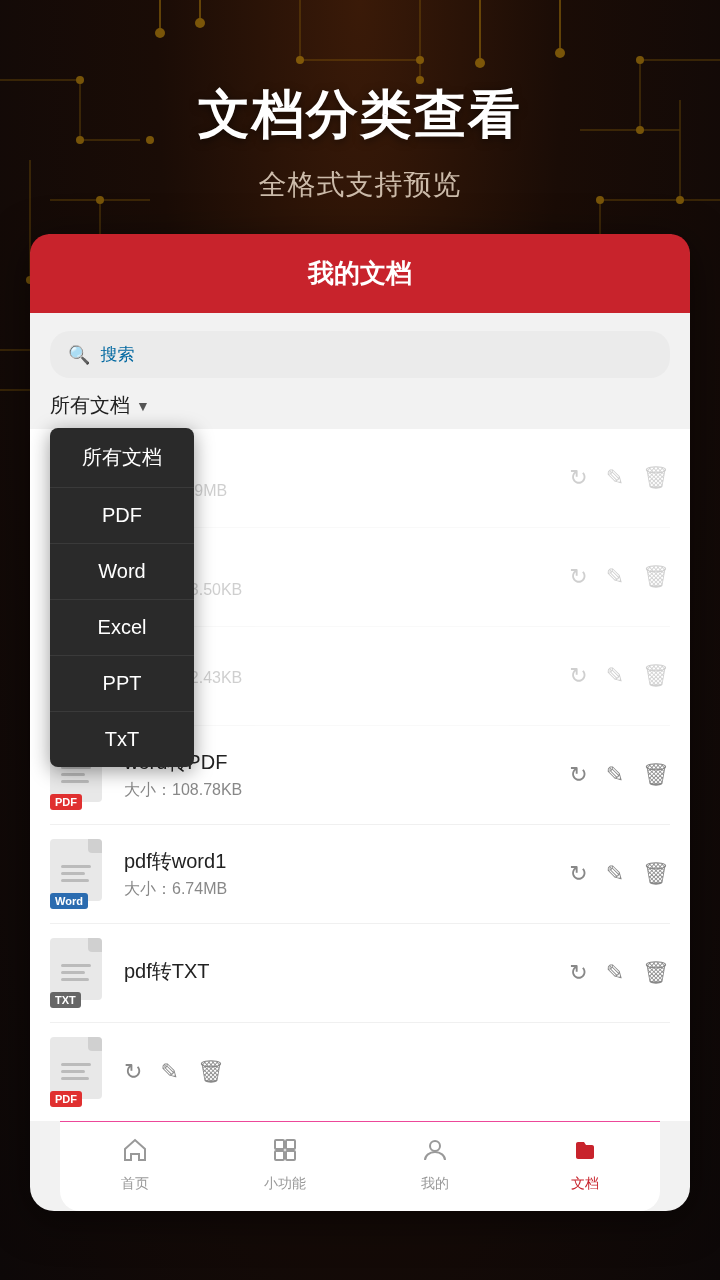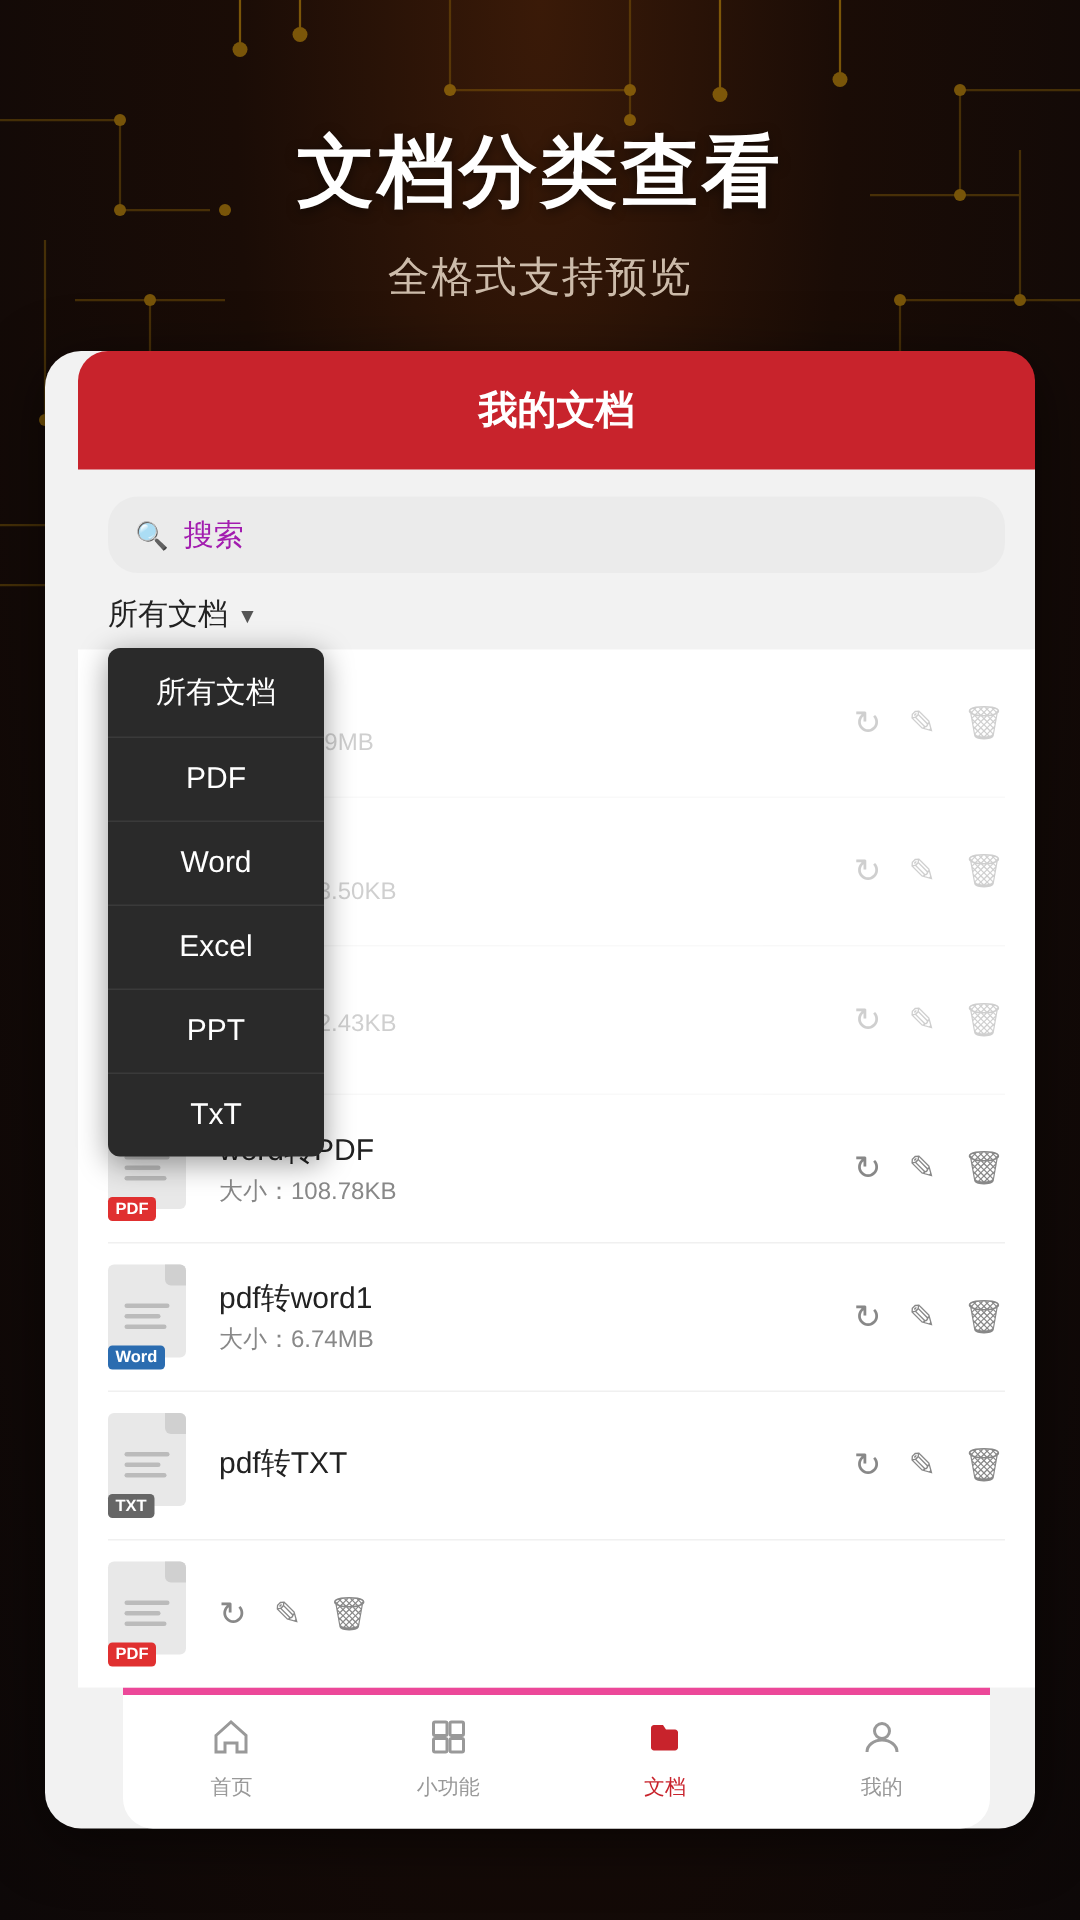--- a/index.html
+++ b/index.html
@@ -56,21 +56,20 @@
 
     
     .card {
       position: relative;
       z-index: 2;
       margin: 0 30px;
       background: #f2f2f2;
       border-radius: 24px;
       overflow: visible;
       box-shadow: 0 8px 40px rgba(0,0,0,0.5);
-      padding-left: 22px;
     }
 
     .card-header {
       background: #c8232c;
       border-radius: 20px 20px 0 0;
       padding: 22px;
       text-align: center;
     }
 
     .card-header-title {
@@ -88,22 +87,22 @@
       padding: 12px 18px;
       gap: 10px;
     }
 
     .search-icon-wrap {
       color: #aaa;
       font-size: 18px;
     }
 
     .search-placeholder {
-      color: #a21caf;
-      font-size: 20px;
+      color: #0369a1;
+      font-size: 17px;
     }
 
     
     .filter-row {
       padding: 0 20px 10px;
       display: flex;
       align-items: center;
       position: relative;
     }
 
@@ -255,21 +254,21 @@
     
     .bottom-nav {
       position: relative;
       z-index: 2;
       background: #ffffff;
       margin: 0 30px;
       border-radius: 0 0 20px 20px;
       display: flex;
       justify-content: space-around;
       padding: 14px 0 18px;
-      border-top: 5px solid #ec4899;
+      border-top: 1px solid #ec4899;
     }
 
     .nav-item {
       display: flex;
       flex-direction: column;
       align-items: center;
       gap: 4px;
       cursor: pointer;
       flex: 1;
     }
@@ -547,30 +546,30 @@
         <svg width="28" height="28" viewBox="0 0 28 28" fill="none" xmlns="http://www.w3.org/2000/svg">
           <rect x="4" y="4" width="9" height="9" rx="1" stroke="#999" stroke-width="2" fill="none"></rect>
           <rect x="15" y="4" width="9" height="9" rx="1" stroke="#999" stroke-width="2" fill="none"></rect>
           <rect x="4" y="15" width="9" height="9" rx="1" stroke="#999" stroke-width="2" fill="none"></rect>
           <rect x="15" y="15" width="9" height="9" rx="1" stroke="#999" stroke-width="2" fill="none"></rect>
         </svg>
       </span>
       <span class="nav-label">小功能</span>
     </div>
     <div class="nav-item">
-      <span class="nav-icon active">
-        <svg width="28" height="28" viewBox="0 0 28 28" fill="none" xmlns="http://www.w3.org/2000/svg">
-          <path d="M5 8C5 6.9 5.9 6 7 6H13L15 9H21C22.1 9 23 9.9 23 11V21C23 22.1 22.1 23 21 23H7C5.9 23 5 22.1 5 21V8Z" fill="#c8232c"></path>
-        </svg>
-      </span>
-      <span class="nav-label active">文档</span>
-    </div>
-    <div class="nav-item">
       <span class="nav-icon">
         <svg width="28" height="28" viewBox="0 0 28 28" fill="none" xmlns="http://www.w3.org/2000/svg">
           <circle cx="14" cy="10" r="5" stroke="#999" stroke-width="2" fill="none"></circle>
           <path d="M4 24C4 19.6 8.5 16 14 16C19.5 16 24 19.6 24 24" stroke="#999" stroke-width="2" fill="none"></path>
         </svg>
       </span>
       <span class="nav-label">我的</span>
     </div>
+    <div class="nav-item">
+      <span class="nav-icon active">
+        <svg width="28" height="28" viewBox="0 0 28 28" fill="none" xmlns="http://www.w3.org/2000/svg">
+          <path d="M5 8C5 6.9 5.9 6 7 6H13L15 9H21C22.1 9 23 9.9 23 11V21C23 22.1 22.1 23 21 23H7C5.9 23 5 22.1 5 21V8Z" fill="#c8232c"></path>
+        </svg>
+      </span>
+      <span class="nav-label active">文档</span>
+    </div>
   </div>
 </div>
 
 </body></html>

